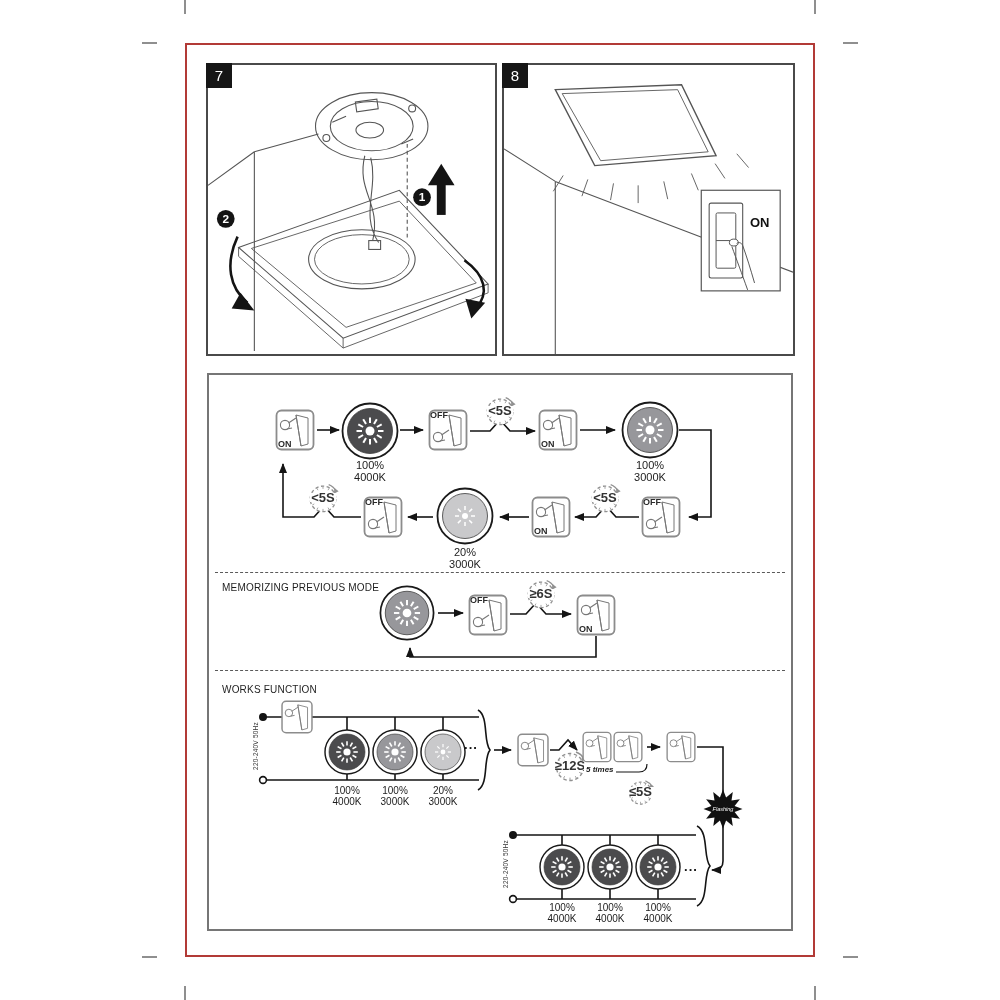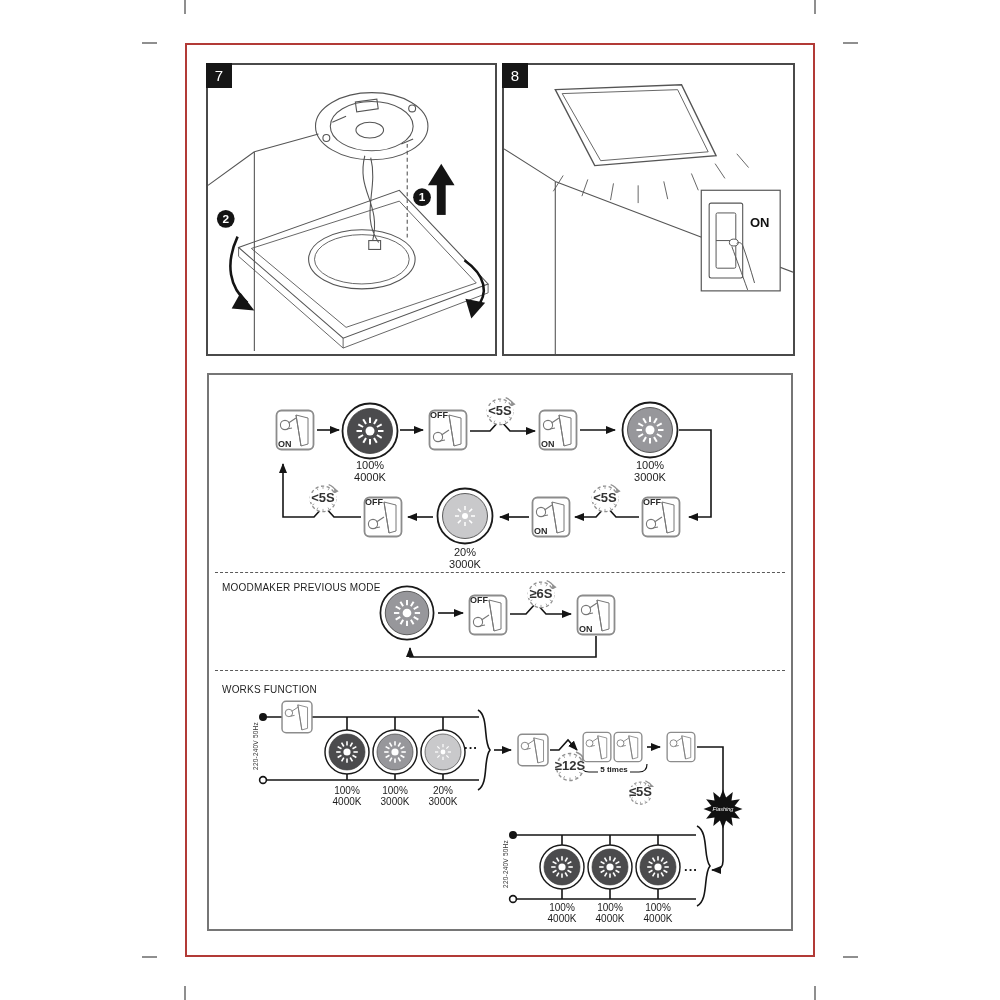--- a/index.html
+++ b/index.html
@@ -23,21 +23,21 @@
           font-size:13px;font-weight:bold;color:#333;z-index:2}
   .tlabel span{background:#fff;padding:0 1px;line-height:9px}
   .slabel{position:absolute;width:72px;text-align:center;color:#1c1c1c;z-index:2}
   .s11{font-size:11px;line-height:12px}
   .s10{font-size:10px;line-height:10.5px}
   .volt{position:absolute;width:62px;height:10px;font-size:6.5px;color:#333;transform:rotate(-90deg);
         text-align:center;white-space:nowrap;letter-spacing:.2px;z-index:2}
   .ellip{position:absolute;width:26px;font-weight:bold;font-size:13px;color:#141414;
          letter-spacing:1px;text-align:center;z-index:2}
   #fivetimes{position:absolute;left:584px;top:765px;width:60px;font-size:8px;font-weight:bold;
-             color:#1a1a1a;text-align:center;z-index:3;}
+             color:#1a1a1a;z-index:3;font-style:italic}
   #fivetimes span{background:#fff;padding:0 2px}
   #burst{position:absolute;left:703px;top:789px;width:40px;height:40px;z-index:3}
   #burst .fl{position:absolute;inset:0;display:flex;align-items:center;justify-content:center;
              color:#fff;font-size:5.5px;font-style:italic}
   #conn{position:absolute;left:0;top:0;z-index:1;pointer-events:none}
   #p8on{position:absolute;left:246px;top:150px;font-size:13px;font-weight:bold;color:#111}
 </style>
 </head>
 <body>
 
@@ -112,21 +112,21 @@
           <path d="M247,228 C241,211 236,198 231,184 M254,221 C250,207 246,194 242,183 C241,180 237,179 236,181" fill="none" stroke="#555" stroke-width="1"></path>
         </g>
       </g>
     </svg>
     <span id="p8on">ON</span>
     <div class="pnum">8</div>
   </div>
 
   <div id="fnbox"></div>
   <div class="dashline" style="top:572px"></div>
-  <div class="sect-title" style="left:222px;top:582px">MOODMAKER PREVIOUS MODE</div>
+  <div class="sect-title" style="left:222px;top:582px">MEMORIZING PREVIOUS MODE</div>
   <div class="dashline" style="top:670px"></div>
   <div class="sect-title" style="left:222px;top:684px">WORKS FUNCTION</div>
 
   <svg id="conn" width="1000" height="1000" viewBox="0 0 1000 1000">
     <defs>
       <marker id="arr" viewBox="0 0 10 8" refX="9" refY="4" markerWidth="10" markerHeight="8" orient="auto" markerUnits="userSpaceOnUse">
         <path d="M0,0 L10,4 L0,8 Z" fill="#141414"></path>
       </marker>
     </defs>
     <g fill="none" stroke="#141414" stroke-width="1.6">

